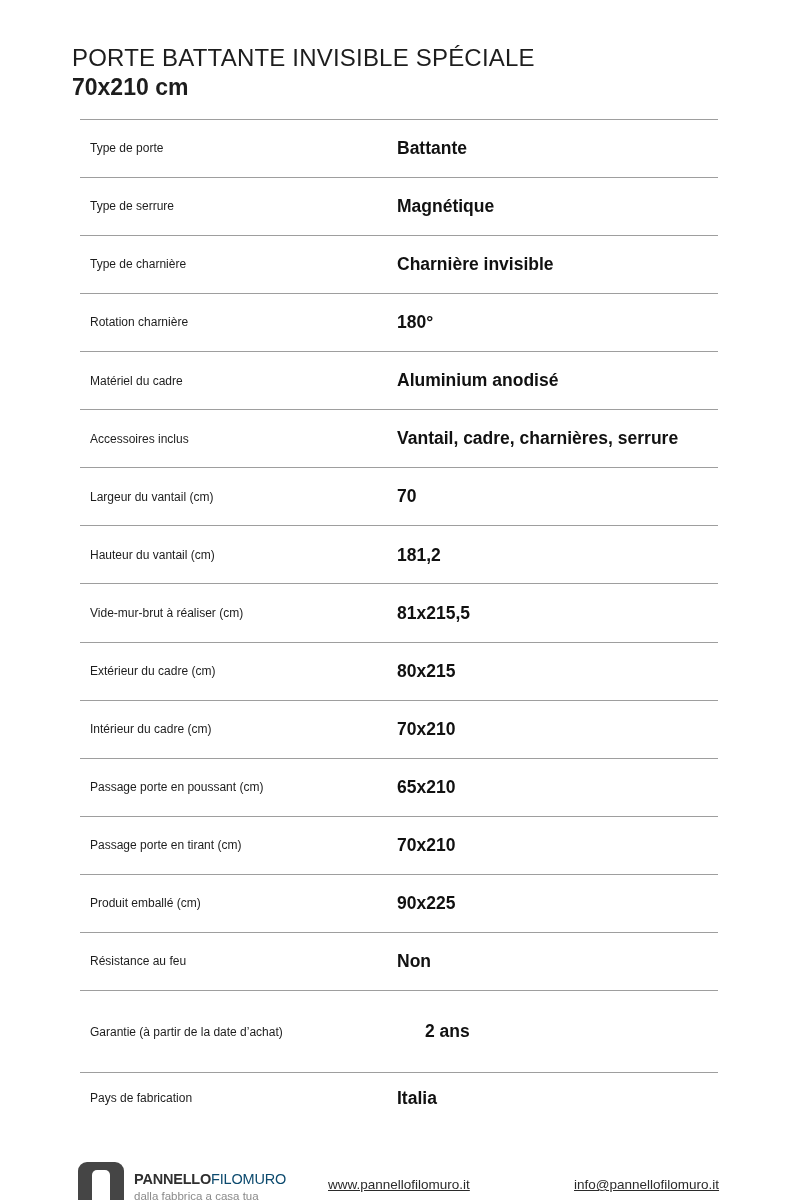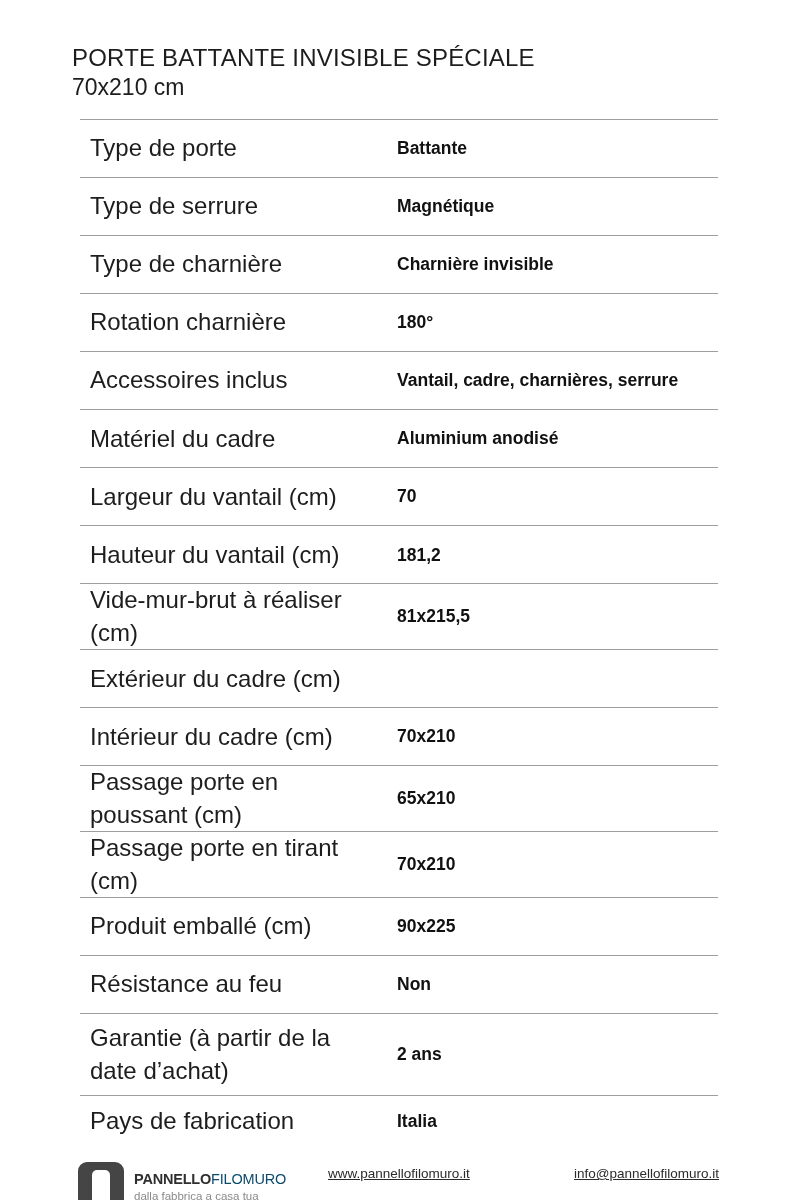--- a/index.html
+++ b/index.html
@@ -25,43 +25,43 @@
   }
   .title-line1{
     font-size:24px;
     font-weight:400;
     letter-spacing:0.2px;
     color:var(--text);
     line-height:1.2;
   }
   .title-line2{
     font-size:23px;
-    font-weight:400;
+    font-weight:700;
     color:var(--text);
     line-height:1.3;
   }
 
   .spec-table{
     margin:16px 80px 0 80px;
     border-top:1px solid var(--rule);
     width:638px;
   }
   .spec-row{
     display:flex;
     align-items:center;
     min-height:58.1px;
     border-bottom:1px solid var(--rule);
     padding-left:10px;
   }
   .spec-row:last-child{border-bottom:none;justify-content:space-between;}
-  .spec-row.tall{min-height:82px;}
+  .spec-row.tall{min-height:82px;gap:28px;}
   .spec-row.short{min-height:50px;}
   .spec-label{
     width:307px;
-    font-size:24px;
+    font-size:12px;
     font-weight:400;
     color:var(--text);
     line-height:1.35;
     padding-right:16px;
   }
   .spec-value{
     flex:1;
     font-size:17.5px;
     font-weight:700;
     color:#111;
@@ -100,21 +100,21 @@
   .brand-bold{font-weight:700;color:#2f2f2f;}
   .brand-light{font-weight:400;color:#0c4a6e;}
   .tagline{
     font-size:11.5px;
     color:var(--muted);
     margin-top:2px;
     white-space:nowrap;
   }
   .footer-link{
     position:absolute;
-    top:8px;
+    top:19px;
     font-size:13.5px;
     color:var(--link);
     white-space:nowrap;
   }
   .footer-link.website{left:328px;}
   .footer-link.email{left:574px;text-align:center;}
 </style>
 </head>
 <body>
 
@@ -140,46 +140,47 @@
       <div class="spec-label">Type de charnière</div>
       <div class="spec-value">Charnière invisible</div>
     </div>
 
     <div class="spec-row">
       <div class="spec-label">Rotation charnière</div>
       <div class="spec-value">180°</div>
     </div>
 
     <div class="spec-row">
+      <div class="spec-label">Matériel du cadre</div>
+      <div class="spec-value">Aluminium anodisé</div>
+    </div>
+
+    <div class="spec-row">
       <div class="spec-label">Accessoires inclus</div>
       <div class="spec-value">Vantail, cadre, charnières, serrure</div>
     </div>
 
     <div class="spec-row">
-      <div class="spec-label">Matériel du cadre</div>
-      <div class="spec-value">Aluminium anodisé</div>
-    </div>
-
-    <div class="spec-row">
       <div class="spec-label">Largeur du vantail (cm)</div>
       <div class="spec-value">70</div>
     </div>
 
     <div class="spec-row">
       <div class="spec-label">Hauteur du vantail (cm)</div>
       <div class="spec-value">181,2</div>
     </div>
 
     <div class="spec-row">
       <div class="spec-label">Vide-mur-brut à réaliser (cm)</div>
       <div class="spec-value">81x215,5</div>
     </div>
 
     <div class="spec-row">
       <div class="spec-label">Extérieur du cadre (cm)</div>
+      <div class="spec-value">80x215</div>
     </div>
 
     <div class="spec-row">
       <div class="spec-label">Intérieur du cadre (cm)</div>
       <div class="spec-value">70x210</div>
     </div>
 
     <div class="spec-row">
       <div class="spec-label">Passage porte en poussant (cm)</div>
       <div class="spec-value">65x210</div>

